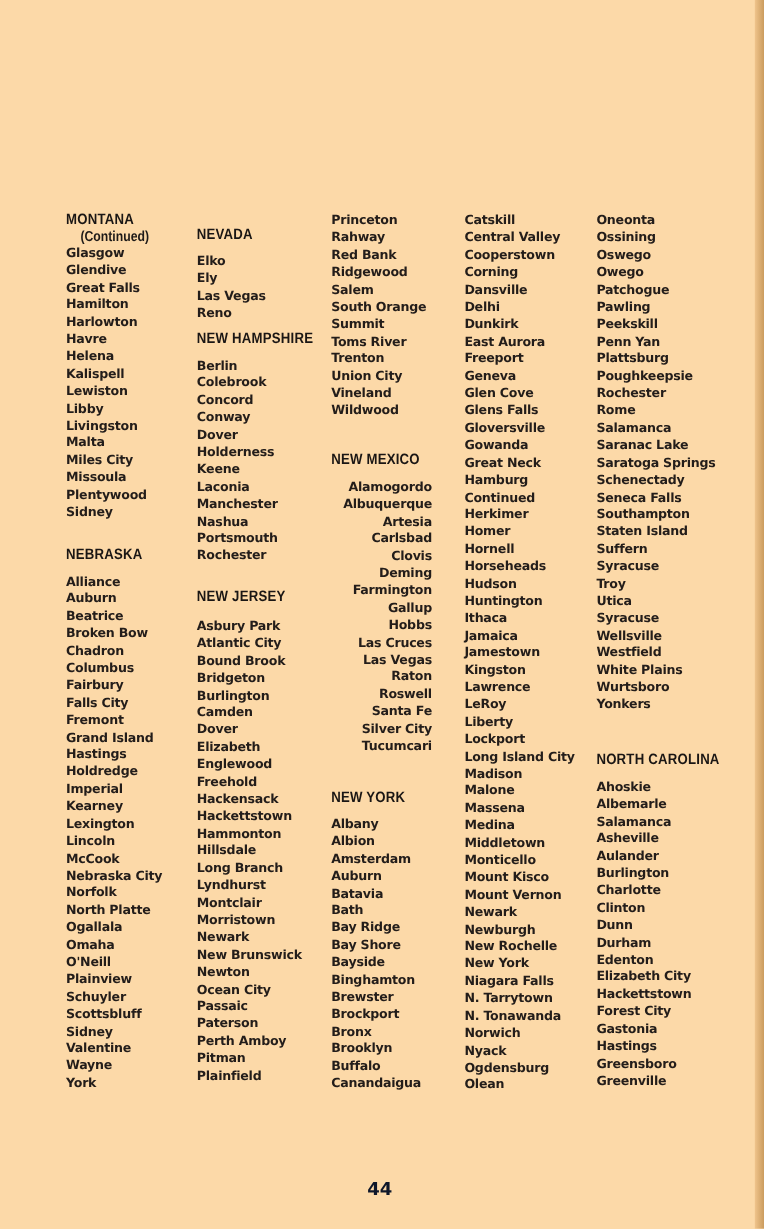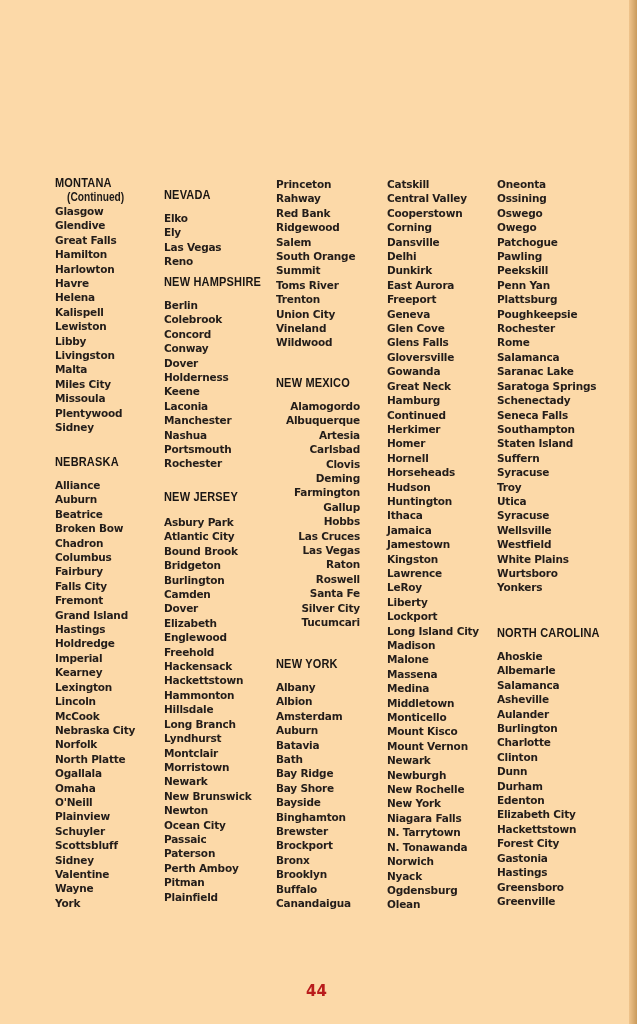--- a/index.html
+++ b/index.html
@@ -30,21 +30,21 @@
     }
     .city {
       font-family: "DejaVu Sans", sans-serif;
       font-weight: bold; font-size: 10.5px; line-height: 14.4px;
       white-space: nowrap; letter-spacing: -0.2px;
       color: #231d1a;
     }
     .page-num {
       position: absolute; left: 306px; top: 982px;
       font-family: "DejaVu Sans", sans-serif; font-weight: bold; font-size: 15px;
-      color: #b91c1c;
+      color: #0f172a;
     }
   </style>
 </head>
 <body>
 
 <div class="edge"></div>
 
 <div class="col" style="left:55px;">
   <div class="block" style="top:176px;">
     <div class="heading" style="height:14px;">MONTANA</div>

